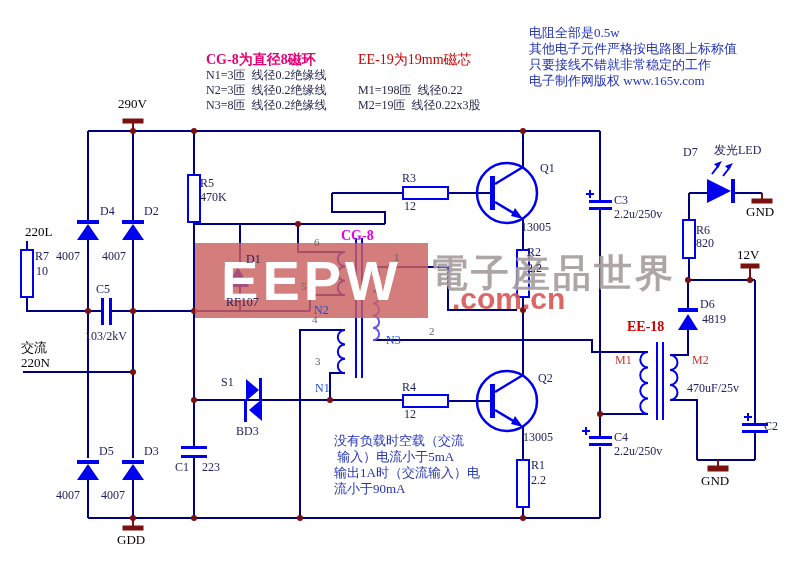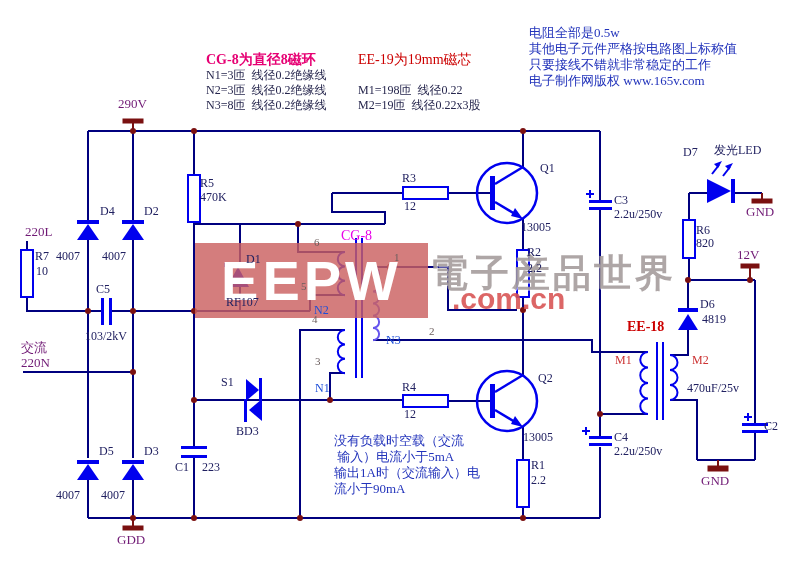--- a/index.html
+++ b/index.html
@@ -8,23 +8,23 @@
   svg{position:absolute;left:0;top:0;z-index:1;}
   .wm{position:absolute;z-index:5;pointer-events:none;}
   .labels{position:absolute;left:0;top:0;width:794px;height:562px;z-index:10;}
   .t{position:absolute;white-space:pre;color:#202060;font-size:12px;line-height:1.15;
      font-family:"Liberation Serif",serif;}
   .title{font-size:22px;font-weight:bold;color:#ee00ee;letter-spacing:2px;}
   .h-mag{font-size:14px;font-weight:bold;color:#e60073;}
   .h-red{font-size:14px;font-weight:normal;color:#cc0000;}
   .spec{font-size:12px;color:#26264d;}
   .note{font-size:13px;color:#2233bb;}
-  .pwr{font-size:13px;color:#701a75;}
+  .pwr{font-size:13px;color:#000000;}
   .mag{color:#1d4ed8;margin-top:42px;}
-  .magb{font-size:14px;font-weight:normal;color:#e800e8;}
+  .magb{font-size:14px;font-weight:bold;color:#e800e8;}
   .redl{color:#cc3333;}
   .redb{font-size:14px;font-weight:bold;color:#cc0000;}
   .pin{font-size:11px;color:#6b5e5e;}
   .wm-eepw{left:195px;top:243px;width:233px;height:75px;background:rgba(202,96,96,0.82);
            color:#fff;font-family:"Liberation Sans",sans-serif;font-weight:bold;
            font-size:56px;text-align:center;line-height:75px;letter-spacing:4px;}
   .wm-cn{left:430px;top:248px;font-size:38px;font-weight:bold;letter-spacing:3px;
          color:rgba(160,150,150,0.85);text-shadow:1px 1px 0 rgba(255,255,255,.6);}
   .wm-dom{left:452px;top:282px;font-size:30px;font-weight:bold;color:rgba(216,85,85,0.9);
           font-family:"Liberation Sans",sans-serif;}

